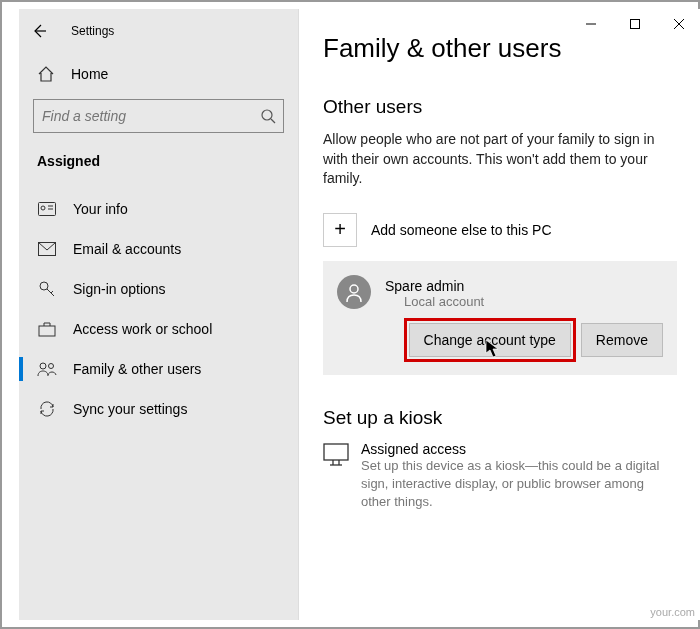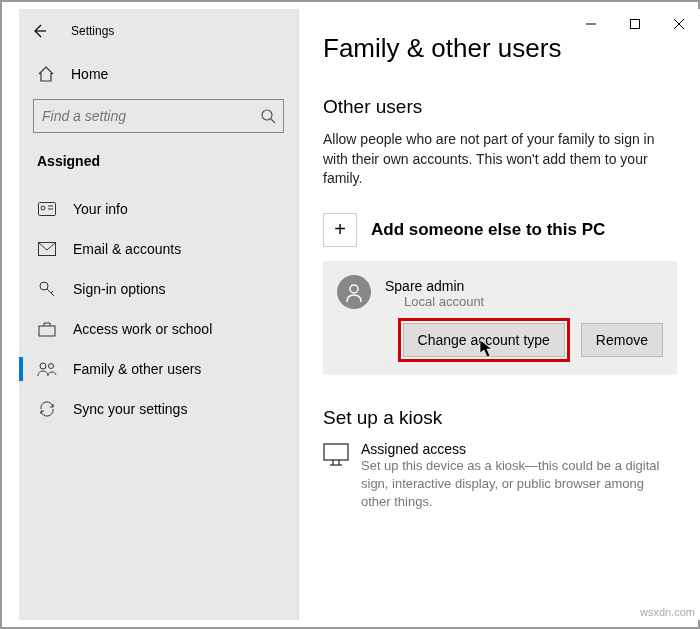--- a/index.html
+++ b/index.html
@@ -20,27 +20,27 @@
   .category { font-weight:600; font-size:14px; padding: 4px 18px 20px 18px;}
   .navitem { display:flex; align-items:center; padding: 10px 18px; cursor:pointer; font-size:14px; position:relative;}
   .navitem .nicon { width:20px; height:20px; display:flex; align-items:center; justify-content:center; margin-right:16px;}
   .navitem.active::before { content:""; position:absolute; left:0; top:8px; bottom:8px; width:4px; background:#0078d4;}
   .content { flex:1; padding: 24px 24px 10px 24px; overflow:hidden;}
   .h1 { font-size:26px; font-weight:400; margin-bottom:30px;}
   .h2 { font-size:19px; font-weight:500; margin-bottom:12px;margin-top:32px;}
   .desc { font-size:14px; color:#222; margin-bottom:18px; line-height:1.4;}
   .addrow { display:flex; align-items:center; padding:6px 0 14px 0; cursor:pointer;}
   .plusbox { width:34px; height:34px; border:1px solid #ccc; display:flex; align-items:center; justify-content:center; margin-right:14px; font-size:20px;}
-  .addlabel { font-size:17px;font-weight:bold;}
+  .addlabel { font-size:14px;}
   .usercard { background:#eee; padding:14px 14px 18px 14px; margin-bottom:28px;}
   .userhead { display:flex; align-items:flex-end; margin-bottom:14px;}
   .avatar { width:34px; height:34px; border-radius:50%; background:#888; display:flex; align-items:center; justify-content:center; margin-right:14px;}
   .uname { font-size:14px;}
   .utype { font-size:13px; color:#777;margin-left:19px;}
-  .cardbtns { display:flex; justify-content:flex-end; gap:16px; align-items:center;}
+  .cardbtns { display:flex; justify-content:flex-end; gap:10px; align-items:center;}
   .btn { background:#ddd; border:1px solid #bbb; padding:8px 14px; font-size:14px; cursor:pointer;}
   .btn.highlight { outline:3px solid #d00000; outline-offset:2px;}
   .cursor { position:relative;}
   .cursor svg { position:absolute; left:76px; top:16px;}
   .kioskrow { display:flex; align-items:flex-start; margin-top:8px;}
   .kicon { width:30px; margin-right:12px; padding-top:2px;}
   .kdesc { font-size:13px; color:#777; line-height:1.4;}
   .watermark { position:absolute; bottom:2px; right:6px; font-size:11px; color:#aaa;}
   svg { display:block; }
 </style>
@@ -212,15 +212,15 @@
               <line x1="7" y1="22" x2="19" y2="22" stroke="#333" stroke-width="1.3"></line>
             </svg>
       </div>
       <div>
         <div class="uname">Assigned access</div>
         <div class="kdesc">Set up this device as a kiosk—this could be a digital sign, interactive display, or public browser among other things.</div>
       </div>
     </div>
   </div>
 
-  <div class="watermark">wsxdn.com</div>
+  <div class="watermark">your.com</div>
 </div>
 </div>
 
 </body></html>

